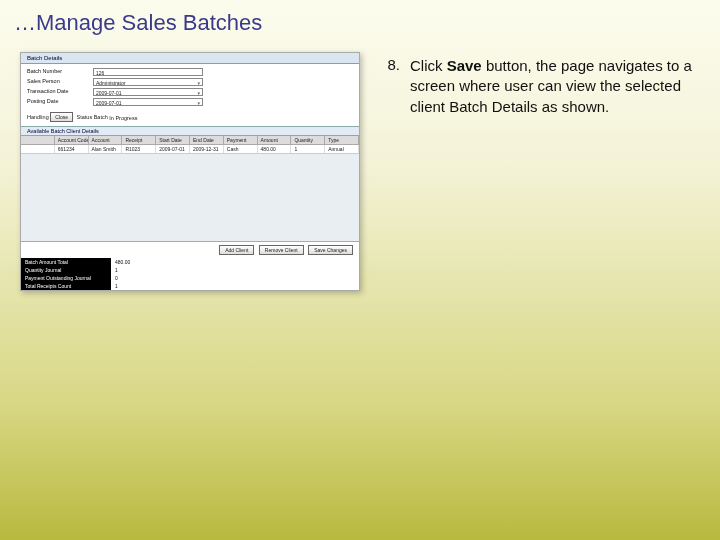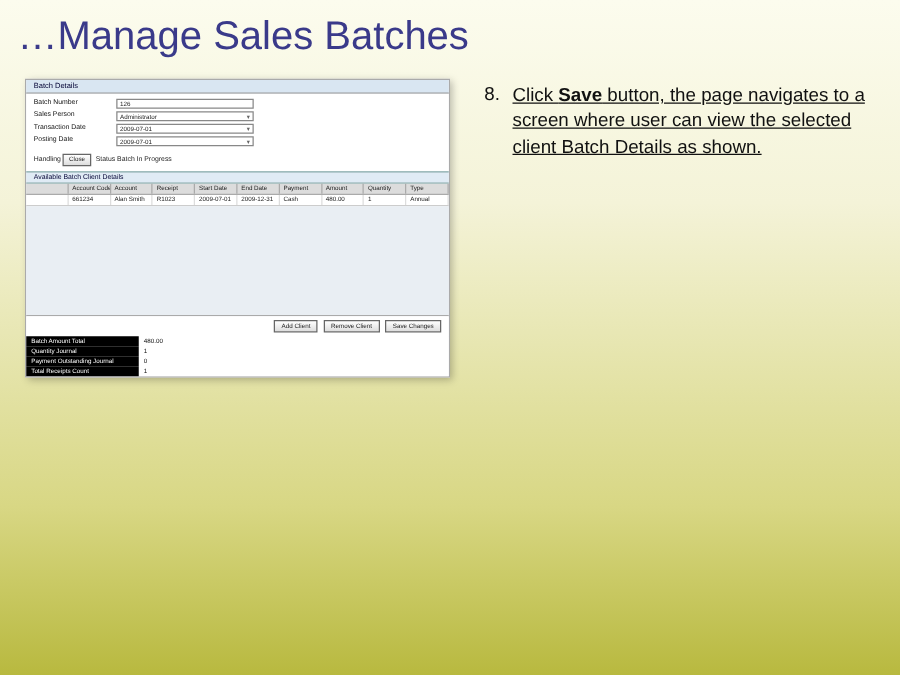--- a/index.html
+++ b/index.html
@@ -5,21 +5,21 @@
   * { box-sizing: border-box; margin: 0; padding: 0; }
   body {
     width: 720px;
     height: 540px;
     background: linear-gradient(to bottom, #fcfcee 0%, #f4f3d8 30%, #d8d784 75%, #b8b93f 100%);
     font-family: Arial, sans-serif;
     overflow: hidden;
     position: relative;
   }
   .slide-title {
-    font-size: 32px;
+    font-size: 22px;
     color: #3a3a8a;
     padding: 10px 1px 6px 14px;
     font-weight: normal;
   }
   .content {
     display: flex;
     padding: 10px 20px;
     gap: 18px;
   }
   .screenshot {
@@ -150,21 +150,21 @@
     padding-top: 4px;
   }
   .instructions ol {
     list-style: none;
   }
   .instructions li {
     display: flex;
     gap: 10px;
   }
   .step-num { min-width: 22px; text-align: right; }
-  .step-text { line-height: 1.35; text-decoration: underline; }
+  .step-text { line-height: 1.35; }
 </style>
 </head>
 <body>
 
 <h1 class="slide-title">…Manage Sales Batches</h1>
 
 <div class="content">
 
   <div class="screenshot">
     <div class="sc-topbar">Batch Details</div>

